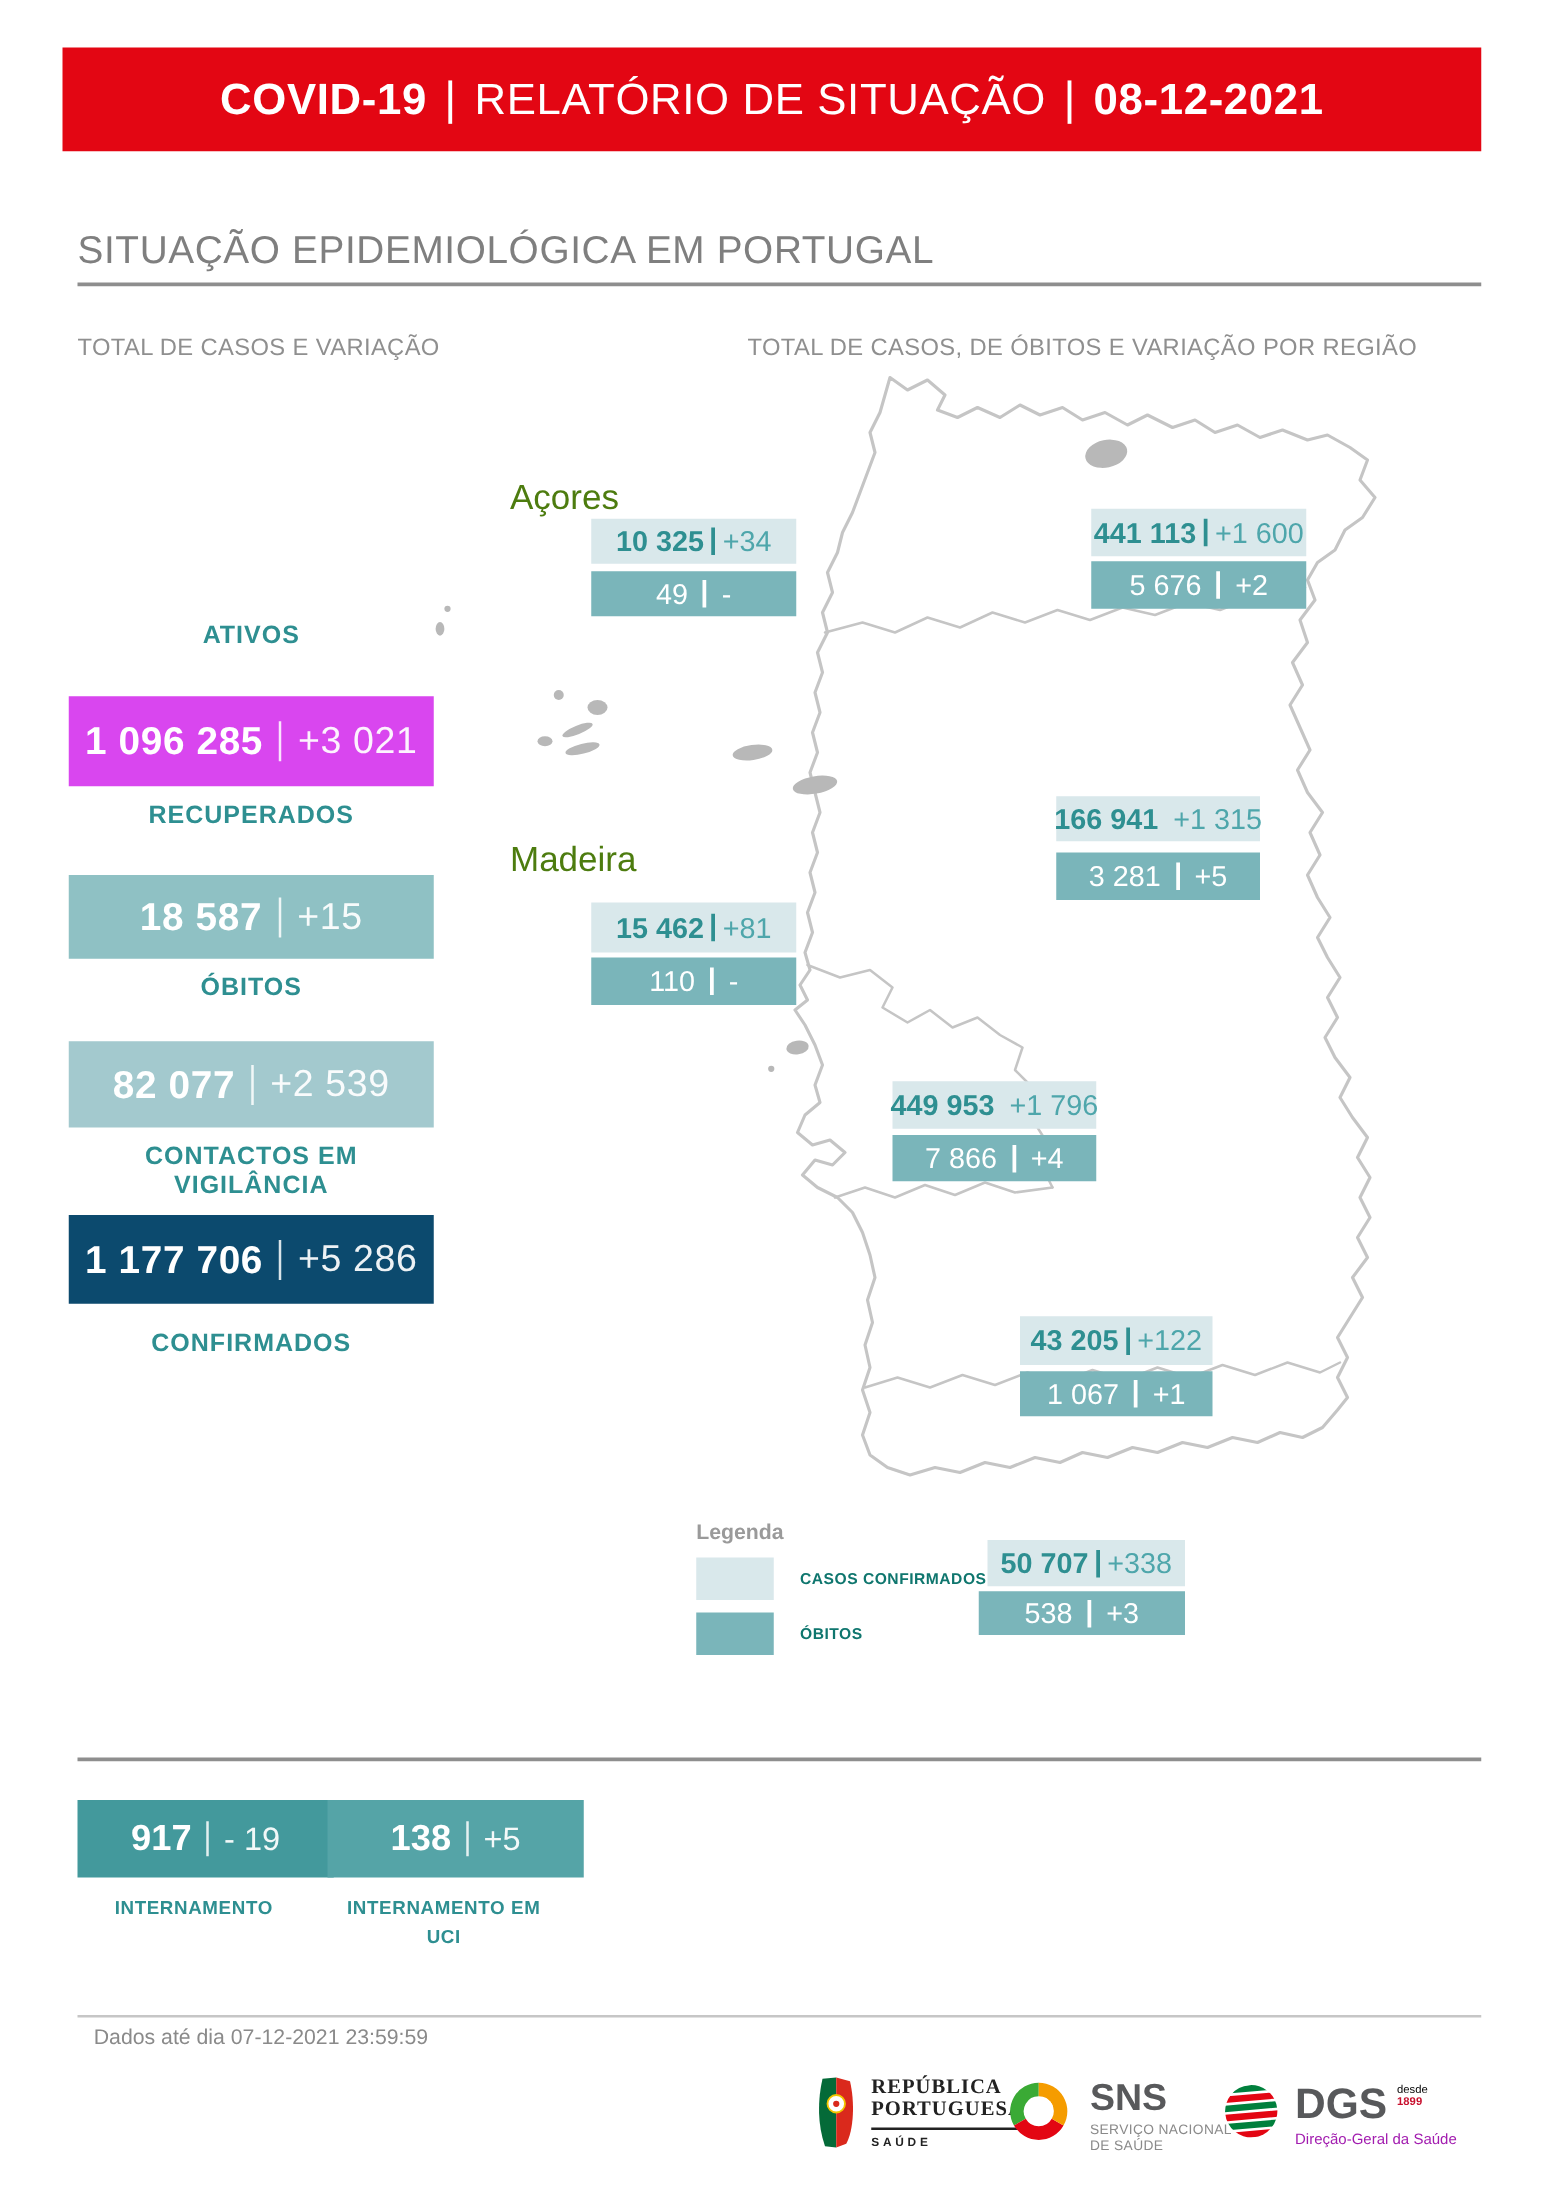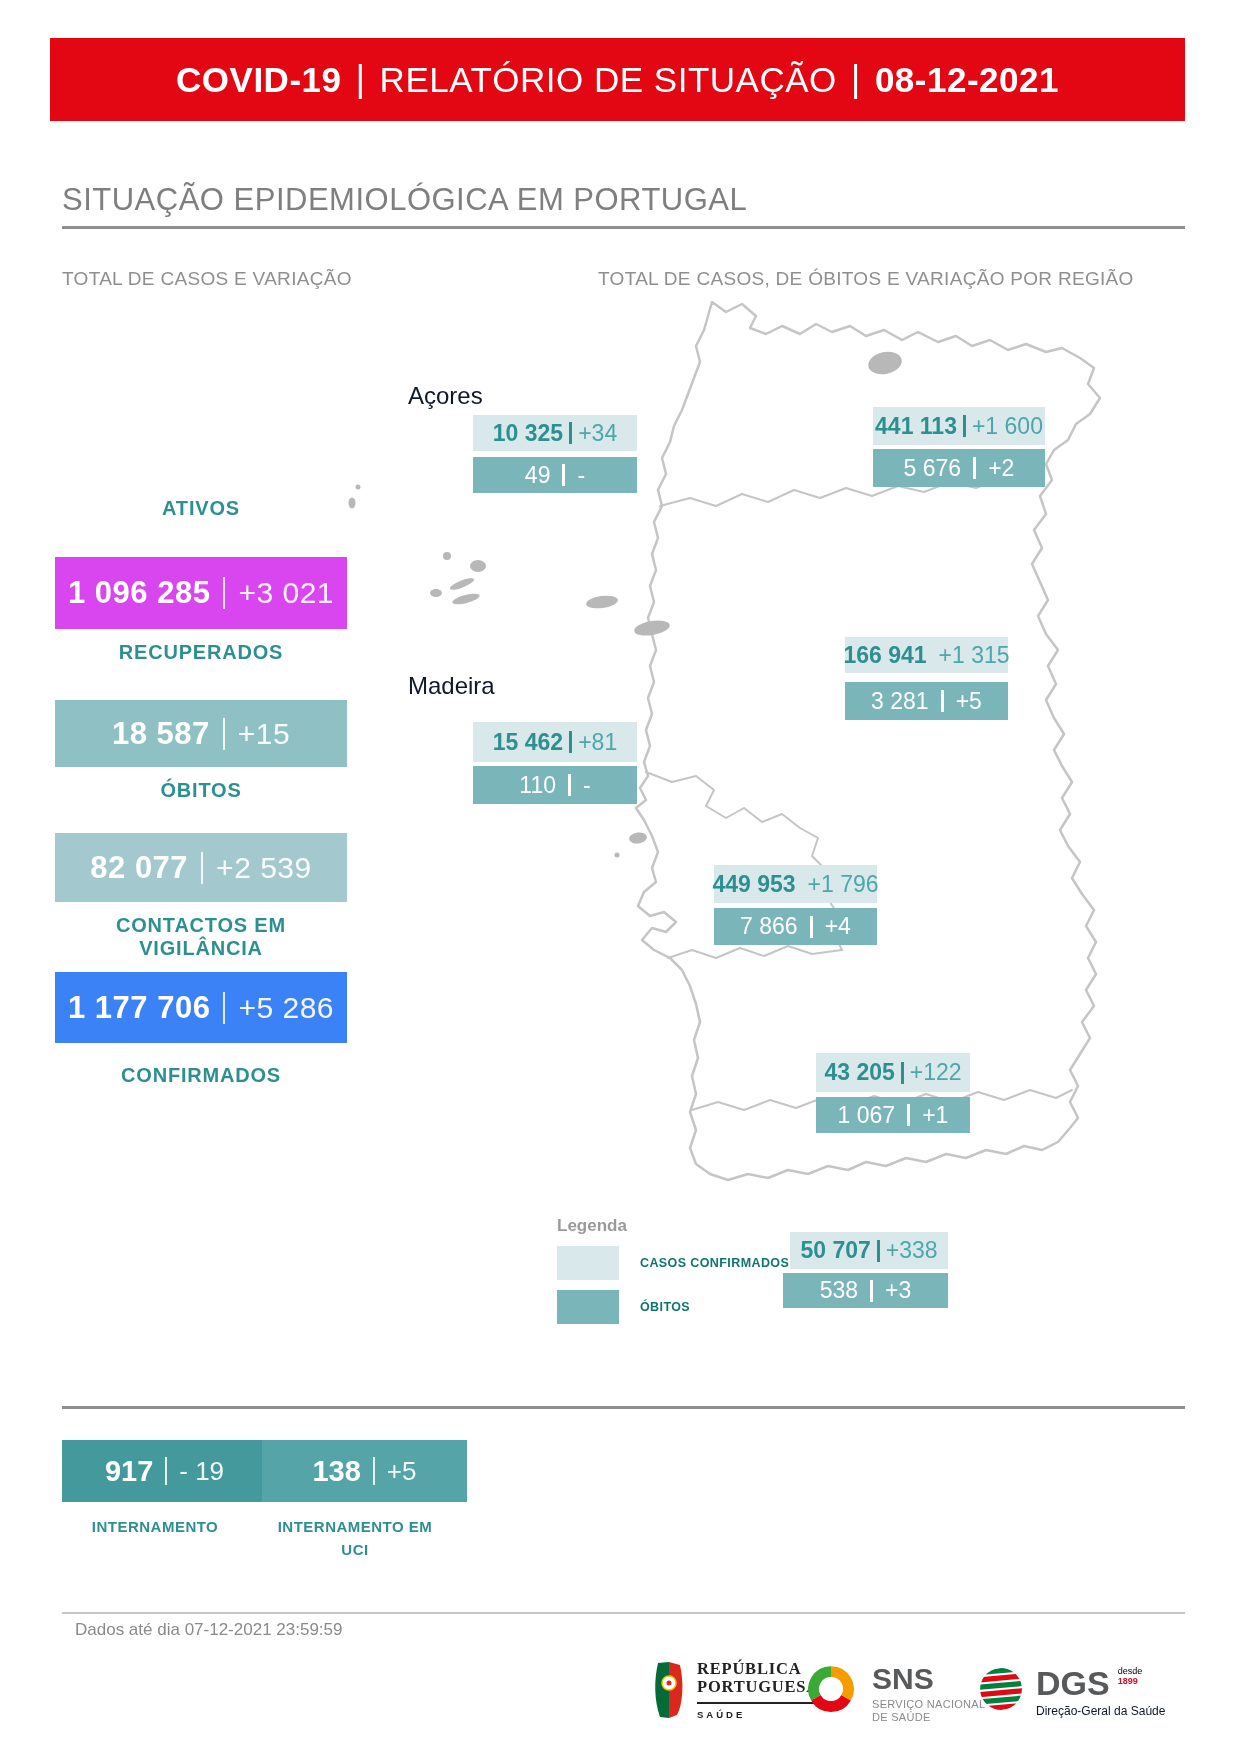--- a/index.html
+++ b/index.html
@@ -17,27 +17,27 @@
   .rule{position:absolute;left:62px;width:1123px;height:3px;background:#8e8e8e;}
   .rule.thin{height:2px;background:#c6c6c6;}
   .subhead{position:absolute;color:#8f8f8f;font-size:19px;letter-spacing:.3px;white-space:nowrap;}
 
   
   .nat-box{position:absolute;left:55px;width:292px;display:flex;align-items:center;justify-content:center;color:#fff;z-index:2;}
   .nat-box .v{font-size:31px;font-weight:700;letter-spacing:.5px;}
   .nat-box .bar{width:2px;height:32px;background:rgba(255,255,255,.85);margin:0 13px;}
   .nat-box .d{font-size:30px;font-weight:400;color:rgba(255,255,255,.93);letter-spacing:.5px;}
   .bg1{background:#3b9798;} .bg2{background:#d946ef;} .bg3{background:#8fc1c4;}
-  .bg4{background:#a3c9ce;} .bg5{background:#3b82f6;}
+  .bg4{background:#a3c9ce;} .bg5{background:#0c4a6e;}
   .nat-label{position:absolute;left:55px;width:292px;text-align:center;color:#2e8f91;font-weight:700;
              font-size:20px;letter-spacing:.8px;z-index:2;}
 
   
   .map-svg{position:absolute;left:0;top:0;z-index:1;pointer-events:none;}
-  .island-label{position:absolute;color:#0f172a;font-size:24px;z-index:2;}
+  .island-label{position:absolute;color:#4d7c0f;font-size:28px;z-index:2;}
 
   
   .rbox{position:absolute;display:flex;align-items:center;justify-content:center;z-index:2;white-space:nowrap;}
   .rbox.light{background:#d9e8eb;}
   .rbox.light .rv{color:#2e8f91;font-weight:700;font-size:23px;}
   .rbox.light .rbar{width:3px;height:22px;background:#2e8f91;margin:0 6px;}
   .rbox.light .rd{color:#4ea6ab;font-weight:400;font-size:23px;}
   .rbox.dark{background:#7ab5ba;color:#fff;}
   .rbox.dark .rv{font-weight:400;font-size:23px;}
   .rbox.dark .rbar{width:3px;height:22px;background:#fff;margin:0 12px;}
@@ -64,21 +64,21 @@
   
   .logo{position:absolute;z-index:2;}
   .rep-text{font-family:"Liberation Serif",serif;color:#222;font-weight:700;font-size:16.5px;
             letter-spacing:.8px;line-height:1.08;padding-bottom:6px;border-bottom:2px solid #222;width:fit-content;}
   .rep-sub{font-family:"Liberation Sans",sans-serif;font-weight:700;color:#222;font-size:9.5px;letter-spacing:3px;margin-top:5px;}
   .sns-acronym{font-size:30px;font-weight:700;color:#58595b;line-height:1;}
   .sns-sub{font-size:11px;color:#8a8a8a;line-height:1.2;margin-top:4px;letter-spacing:.3px;}
   .dgs-acronym{font-size:34px;font-weight:700;color:#58595b;line-height:1;}
   .dgs-since{font-size:9px;line-height:1.15;}
   .dgs-since .yr{color:#c8102e;font-weight:700;}
-  .dgs-name{font-size:12px;color:#0f172a;margin-top:4px;}
+  .dgs-name{font-size:12px;color:#a21caf;margin-top:4px;}
 </style>
 </head>
 <body>
 
 <div class="page">
 
   <div class="banner">
     <span class="b">COVID-19</span>
     <span class="sep">|</span>
     <span>RELATÓRIO DE SITUAÇÃO</span>

